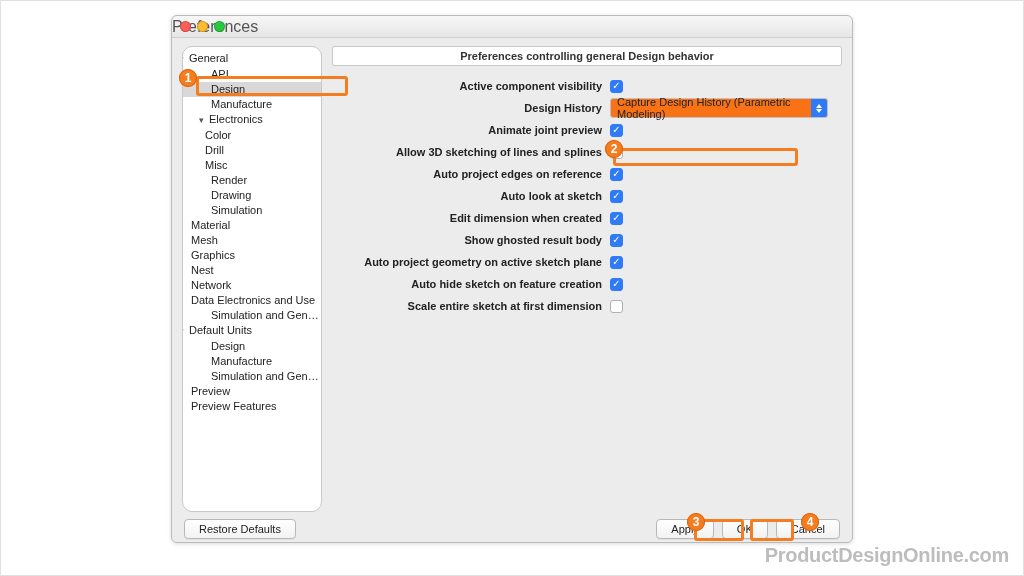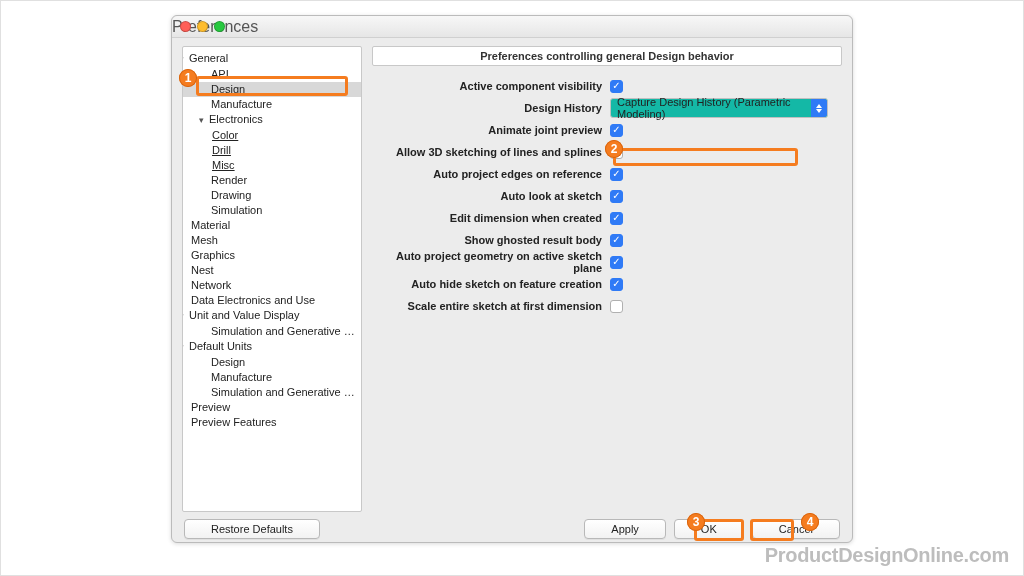--- a/index.html
+++ b/index.html
@@ -6,45 +6,45 @@
   html, body { width: 1024px; height: 576px; font-family: -apple-system, "Helvetica Neue", Arial, sans-serif; font-size: 11px; color: #222; background: #fff; }
   .stage { position: relative; width: 1024px; height: 576px; background: #fff; border: 1px solid #e0e0e0; overflow: hidden; }
   .window { position: absolute; left: 170px; top: 14px; width: 682px; height: 528px; background: #ececec; border: 1px solid #bbb; border-radius: 6px; box-shadow: 0 1px 4px rgba(0,0,0,0.15); }
   .titlebar { height: 22px; line-height: 22px; text-align: left; font-size: 16px; color: #555; border-bottom: 1px solid #d0d0d0; position: relative; background: linear-gradient(#f7f7f7,#e6e6e6); border-radius: 6px 6px 0 0; }
   .traffic { position: absolute; left: 8px; top: 5px; display: flex; gap: 6px; }
   .dot { width: 11px; height: 11px; border-radius: 50%; border: 0.5px solid rgba(0,0,0,0.2); }
   .dot.red { background: #ff5f57; }
   .dot.yellow { background: #ffbd2e; }
   .dot.green { background: #28c940; }
   .body { display: flex; height: 474px; padding: 8px 10px 0 10px; gap: 10px; }
-  .sidebar { width: 180px; background: #fff; border: 1px solid #c8c8c8; border-radius: 2px; overflow: hidden; padding: 4px 0; }
+  .sidebar { width: 140px; background: #fff; border: 1px solid #c8c8c8; border-radius: 10px; overflow: hidden; padding: 4px 0; }
   .tree { list-style: none; }
   .tree li { white-space: nowrap; padding: 1px 0 1px 6px; line-height: 13px; cursor: default; overflow: hidden; text-overflow: ellipsis; }
   .tree .lvl0 { padding-left: 8px; }
   .tree .lvl1 { padding-left: 28px; }
-  .tree .lvl2 { padding-left: 29px; text-decoration: underline; }
+  .tree .lvl2 { padding-left: 22px; }
   .tree .disclosure::before { content: "▸"; display: inline-block; width: 10px; margin-left: -12px; font-size: 9px; color: #555; }
   .tree .disclosure.open::before { content: "▾"; }
   .tree li.selected { background: #d8d8d8; }
   .main { flex: 1; display: flex; flex-direction: column; }
   .main-header { background: #fff; border: 1px solid #c8c8c8; border-radius: 2px; text-align: center; padding: 3px 0; font-weight: 700; font-size: 11px; color: #333; }
   .main-body { flex: 1; background: #ececec; padding: 10px 6px; }
   .prefrow { display: flex; align-items: center; justify-content: flex-end; gap: 8px; height: 20px; margin-bottom: 2px; padding-right: 6px; }
   .prefrow .label { flex: 1; text-align: right; font-size: 11px; color: #222; font-weight: bold; }
   .prefrow .ctrl { width: 220px; display: flex; align-items: center; }
   .checkbox { width: 13px; height: 13px; border-radius: 3px; border: 1px solid #b0b0b0; background: #fff; display: inline-flex; align-items: center; justify-content: center; }
   .checkbox.checked { background: #2f7af6; border-color: #2f7af6; }
   .checkbox.checked::after { content: "✓"; color: #fff; font-size: 10px; line-height: 1; }
-  .select { width: 218px; height: 20px; background: #14b8a6; border: 1px solid #c0c0c0; border-radius: 3px; display: flex; align-items: center; padding: 0 20px 0 6px; position: relative; font-size: 11px; }
+  .select { width: 218px; height: 20px; background: #f97316; border: 1px solid #c0c0c0; border-radius: 3px; display: flex; align-items: center; padding: 0 20px 0 6px; position: relative; font-size: 11px; }
   .select .caret { position: absolute; right: 0; top: 0; width: 16px; height: 100%; background: #2f7af6; border-radius: 0 3px 3px 0; display: flex; flex-direction: column; align-items: center; justify-content: center; gap: 1px; }
   .select .caret::before { content: ""; border-left: 3px solid transparent; border-right: 3px solid transparent; border-bottom: 4px solid #fff; }
   .select .caret::after { content: ""; border-left: 3px solid transparent; border-right: 3px solid transparent; border-top: 4px solid #fff; }
   .footer { height: 34px; display: flex; align-items: center; padding: 0 12px; gap: 8px; }
   .footer .spacer { flex: 1; }
-  .btn { background: linear-gradient(#ffffff,#f2f2f2); border: 1px solid #b8b8b8; border-radius: 4px; padding: 3px 26px; font-size: 11px; color: #222; cursor: default; box-shadow: 0 1px 0 rgba(0,0,0,0.05); }
+  .btn { background: linear-gradient(#ffffff,#f2f2f2); border: 1px solid #b8b8b8; border-radius: 4px; padding: 3px 14px; font-size: 11px; color: #222; cursor: default; box-shadow: 0 1px 0 rgba(0,0,0,0.05); }
   .callout { position: absolute; border: 3px solid #f57c1f; border-radius: 3px; pointer-events: none; }
   .badge { position: absolute; width: 18px; height: 18px; border-radius: 50%; background: #f57c1f; color: #fff; font-weight: 700; font-size: 12px; display: flex; align-items: center; justify-content: center; pointer-events: none; box-shadow: 0 0 0 1px #d8640d inset; }
   .watermark { position: absolute; right: 14px; bottom: 8px; font-size: 20px; font-weight: 700; color: #bdbdbd; letter-spacing: -0.3px; }
 </style>
 </head>
 <body>
 
 <div class="stage">
 
   <div class="window">
@@ -70,21 +70,20 @@
             <li class="lvl2">Misc</li>
             <li class="lvl1">Render</li>
             <li class="lvl1">Drawing</li>
             <li class="lvl1">Simulation</li>
             <li class="lvl0">Material</li>
             <li class="lvl0">Mesh</li>
             <li class="lvl0">Graphics</li>
             <li class="lvl0">Nest</li>
             <li class="lvl0">Network</li>
             <li class="lvl0">Data Electronics and Use</li>
-            <li class="lvl0 disclosure open">Unit and Value Display</li>
             <li class="lvl1">Simulation and Generative Desi…</li>
             <li class="lvl0 disclosure open">Default Units</li>
             <li class="lvl1">Design</li>
             <li class="lvl1">Manufacture</li>
             <li class="lvl1">Simulation and Generative Desi…</li>
             <li class="lvl0">Preview</li>
             <li class="lvl0">Preview Features</li>
           </ul>
       </div>
 

